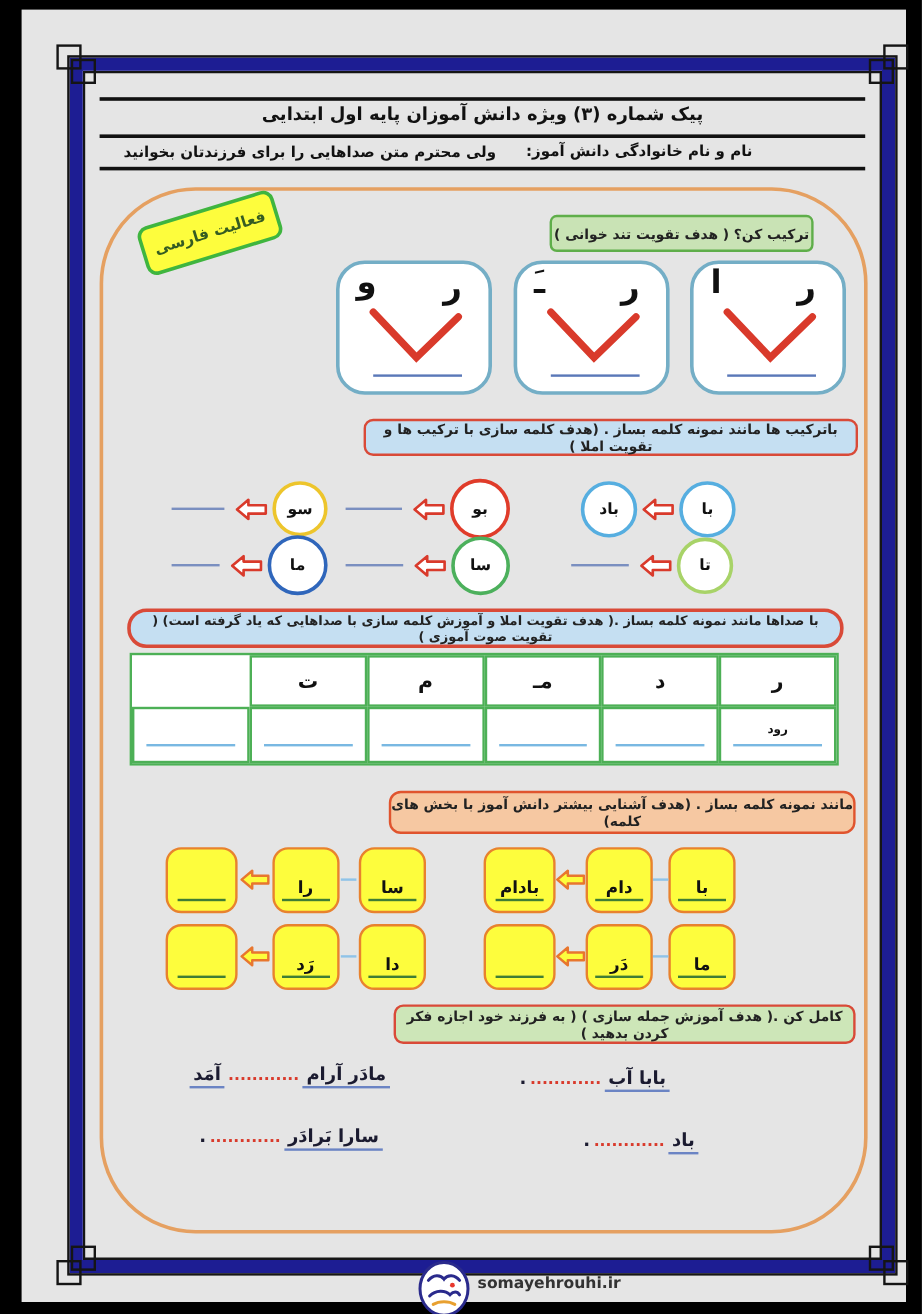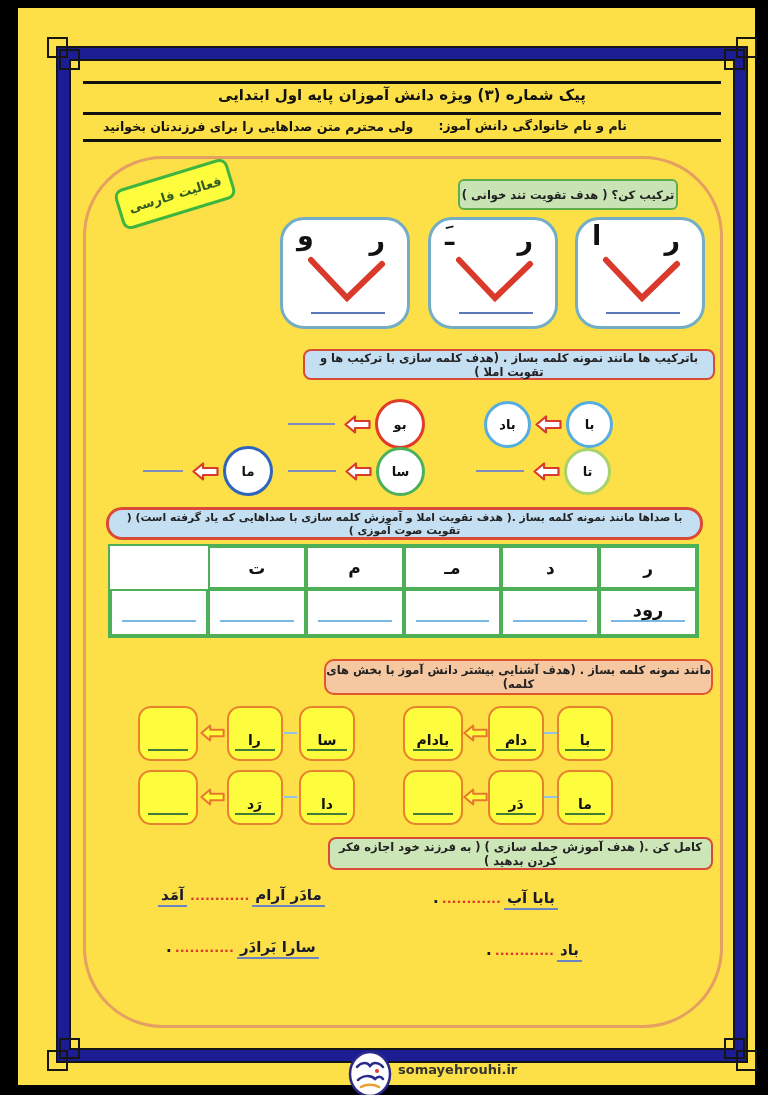--- a/index.html
+++ b/index.html
@@ -1,18 +1,18 @@
 <!DOCTYPE html>
 <html><head>
 <meta charset="utf-8">
 <style>
   html,body{margin:0;padding:0;background:#000;}
   #screen{position:relative;width:768px;height:1095px;background:#000;overflow:hidden;
     font-family:"DejaVu Sans",sans-serif;}
-  .page{position:absolute;left:18px;top:8px;width:737px;height:1077px;background:#fde047;}
+  .page{position:absolute;left:18px;top:8px;width:737px;height:1077px;background:#e5e5e5;}
   .frame{position:absolute;left:40px;top:40px;width:688px;height:1013px;box-sizing:border-box;
     border:11px solid #1d1d93;outline:2px solid #151515;box-shadow:inset 0 0 0 2px #151515;}
   .csq{position:absolute;width:21px;height:21px;box-sizing:border-box;border:2.5px solid #151515;z-index:3;}
   .rule{position:absolute;left:65px;width:638px;height:2.5px;background:#111;}
   .hdr-title{position:absolute;left:65px;width:638px;top:78px;text-align:center;direction:rtl;
     font-size:15px;font-weight:bold;color:#111;}
   .hdr-name{position:absolute;right:128px;top:110px;direction:rtl;font-size:12.5px;font-weight:bold;color:#111;}
   .hdr-note{position:absolute;left:85px;top:111px;direction:rtl;font-size:12.5px;font-weight:bold;color:#111;}
   .orange-box{position:absolute;left:65px;top:148px;width:640px;height:872px;box-sizing:border-box;
     border:3px solid #e5a061;border-radius:80px;}
@@ -44,21 +44,21 @@
   .bl{flex:1;height:0;border-top:2px solid #7a8fc0;margin:0 5px;}
   .arr{flex:none;}
   .arr path{fill:#fff;stroke:#d93a2b;stroke-width:2.2;stroke-linejoin:round;}
   .arr.y path{fill:#fdfd3d;stroke:#e8762e;}
   .stable{position:absolute;left:90px;top:536px;width:591px;box-sizing:border-box;direction:rtl;
     border:2.5px solid #4db056;background:#fff;}
   .trow{display:grid;grid-template-columns:repeat(6,1fr);}
   .tcell{box-sizing:border-box;border:2px solid #4db056;height:43px;display:flex;align-items:center;
     justify-content:center;font-size:17px;font-weight:bold;color:#111;direction:rtl;}
   .tcell.ansc{height:47px;align-items:flex-end;}
-  .ansline{margin:0 10px 12px;border-bottom:2px solid #79b8e2;text-align:center;font-size:18px;
+  .ansline{margin:0 10px 12px;border-bottom:2px solid #79b8e2;text-align:center;font-size:10px;
     font-weight:bold;color:#111;width:100%;min-height:17px;direction:rtl;}
   .ygroup{position:absolute;display:flex;direction:rtl;align-items:center;justify-content:space-between;height:56px;}
   .ybox{box-sizing:border-box;width:56px;height:55px;background:#fdfd3d;border:2.5px solid #e8822e;
     border-radius:13px;display:flex;align-items:flex-end;justify-content:center;padding-bottom:8px;flex:none;}
   .ybox.res{width:60px;}
   .ybox span{display:inline-block;min-width:36px;text-align:center;font-size:14px;font-weight:bold;
     color:#111;border-bottom:2px solid #3f7d35;padding:0 2px 1px;direction:rtl;}
   .yconn{width:13px;border-top:2.5px solid #8fc3e8;flex:none;}
   .sent{position:absolute;direction:rtl;font-size:15px;font-weight:bold;color:#1b1b30;white-space:nowrap;}
   .sent .st{border-bottom:2px solid #6b84c4;padding:0 3px 1px;}
@@ -133,20 +133,27 @@
         </svg>
       <div class="circ" style="width: 47px; height: 47px; border-color: rgb(86, 174, 224);">باد</div>
     </div>
     <div class="cgroup" style="left:265px;top:390px;width:142px;">
       <div class="circ" style="width: 50px; height: 50px; border-color: rgb(224, 60, 42); text-align: right;">بو</div>
       <svg class="arr" width="27" height="19" viewBox="0 0 27 19">
           <path d="M1.5 9.5 L11 1.5 L11 6 L25.5 6 L25.5 13 L11 13 L11 17.5 Z"></path>
         </svg>
       <div class="bl"></div>
     </div>
+    <div class="cgroup" style="left:120px;top:390px;width:135px;">
+      <div class="circ" style="width: 46px; height: 46px; border-color: rgb(237, 197, 44);">سو</div>
+      <svg class="arr" width="27" height="19" viewBox="0 0 27 19">
+          <path d="M1.5 9.5 L11 1.5 L11 6 L25.5 6 L25.5 13 L11 13 L11 17.5 Z"></path>
+        </svg>
+      <div class="bl"></div>
+    </div>
     <div class="cgroup" style="left:453px;top:437px;width:140px;">
       <div class="circ" style="width: 47px; height: 47px; border-color: rgb(168, 211, 104);">تا</div>
       <svg class="arr" width="27" height="19" viewBox="0 0 27 19">
           <path d="M1.5 9.5 L11 1.5 L11 6 L25.5 6 L25.5 13 L11 13 L11 17.5 Z"></path>
         </svg>
       <div class="bl"></div>
     </div>
     <div class="cgroup" style="left:265px;top:437px;width:142px;">
       <div class="circ" style="width: 49px; height: 49px; border-color: rgb(76, 176, 92);">سا</div>
       <svg class="arr" width="27" height="19" viewBox="0 0 27 19">

